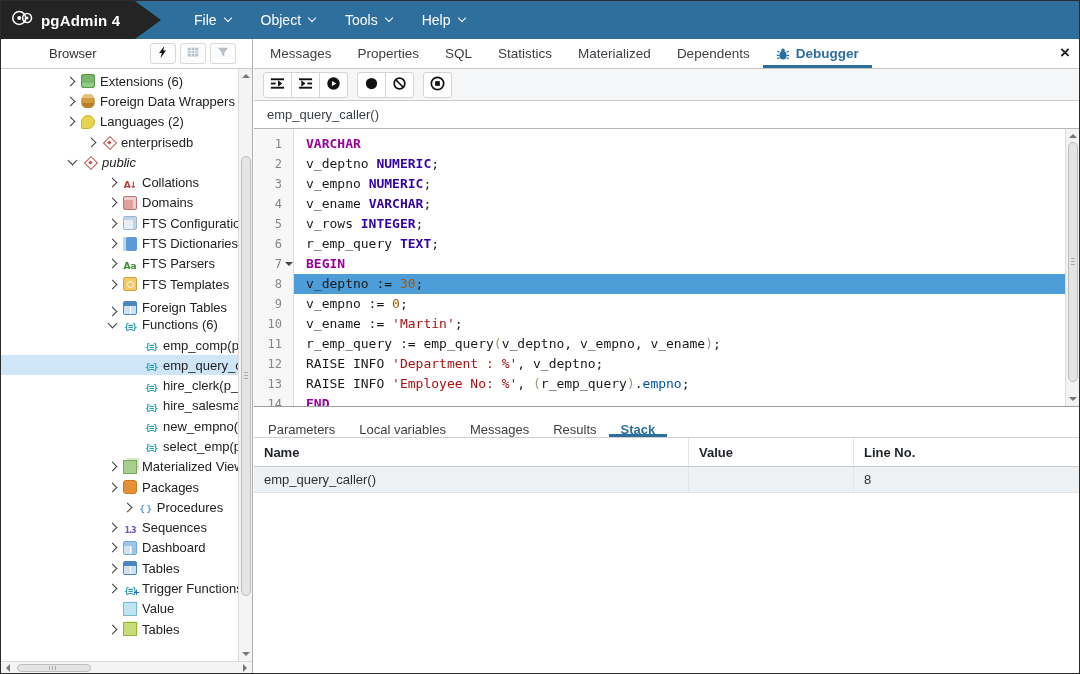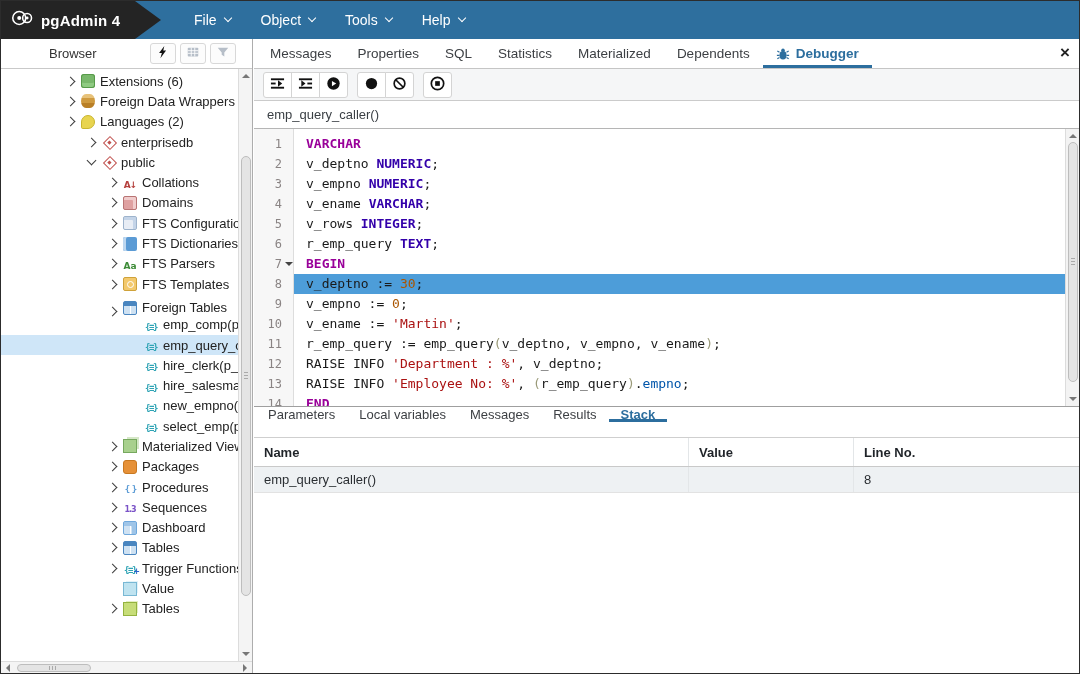--- a/index.html
+++ b/index.html
@@ -95,21 +95,21 @@
   .cd.hl{background:var(--line-highlight,#4d9dd9);}
   .tk-kw{color:var(--keyword,#990099);font-weight:bold;}
   .tk-ty{color:var(--type,#3300aa);font-weight:bold;}
   .tk-num{color:var(--number,#aa5500);}
   .tk-str{color:var(--string,#aa1111);}
   .tk-br{color:var(--bracket,#999977);}
   .tk-attr{color:var(--attribute,#0055aa);}
   .ed-vscroll{position:absolute;right:0;top:0;bottom:0;width:14px;background:#f3f3f3;border-left:1px solid #dcdcdc;}
   
   .bottom{position:absolute;left:0;top:367px;right:0;bottom:0;border-top:1px solid #9f9f9f;background:#fff;}
-  .btabs{height:31px;display:flex;align-items:flex-start;padding-left:2px;border-bottom:1px solid #cfcfcf;}
+  .btabs{height:31px;display:flex;align-items:flex-end;padding-left:2px;border-bottom:1px solid #cfcfcf;}
   .btab{font-size:13px;color:#3c3f43;padding:0 12px;display:flex;align-items:center;}
   .btab.active{color:var(--accent,#2c6e9e);box-shadow:inset 0 -3px 0 var(--accent,#2c6e9e);font-weight:bold;}
   .stbl-head{height:29px;display:flex;border-bottom:1px solid #c9c9c9;align-items:center;}
   .stbl-head .cell{font-weight:bold;font-size:13px;color:#1f2328;}
   .stbl-row{height:26px;display:flex;background:#eef1f3;border-bottom:1px solid #e2e2e2;align-items:center;}
   .stbl-row .cell{font-size:13px;color:#2b2f33;}
   .cell{padding-left:10px;border-right:1px solid #e3e6e8;height:100%;display:flex;align-items:center;overflow:hidden;white-space:nowrap;}
   .col-0{flex:0 0 435px;}
   .col-1{flex:0 0 165px;}
   .col-2{flex:1;border-right:none;}
@@ -187,21 +187,21 @@
         <div class="tree-row" style="padding-left: 66px;">
           <span class="chev r"></span>
           <span class="tico ic-language"></span>
           <span>Languages (2)</span>
         </div>
         <div class="tree-row" style="padding-left: 87px;">
           <span class="chev r"></span>
           <span class="tico ic-schema"></span>
           <span>enterprisedb</span>
         </div>
-        <div class="tree-row" style="padding-left: 87px;">
+        <div class="tree-row" style="padding-left: 68px; font-style: italic;">
           <span class="chev d"></span>
           <span class="tico ic-schema"></span>
           <span>public</span>
         </div>
         <div class="tree-row" style="padding-left: 108px;">
           <span class="chev r"></span>
           <span class="tico ic-collation"></span>
           <span>Collations</span>
         </div>
         <div class="tree-row" style="padding-left: 108px;">
@@ -227,20 +227,25 @@
         <div class="tree-row" style="padding-left: 108px;">
           <span class="chev r"></span>
           <span class="tico ic-fts-template"></span>
           <span>FTS Templates</span>
         </div>
         <div class="tree-row" style="padding-left: 108px; align-items: flex-end;">
           <span class="chev r"></span>
           <span class="tico ic-foreign-table"></span>
           <span>Foreign Tables</span>
         </div>
+        <div class="tree-row" style="padding-left: 108px;">
+          <span class="chev d"></span>
+          <span class="tico ic-function"></span>
+          <span>Functions (6)</span>
+        </div>
         <div class="tree-row" style="padding-left: 129px;">
           <span class="chev sp"></span>
           <span class="tico ic-function"></span>
           <span>emp_comp(p_s</span>
         </div>
         <div class="tree-row sel" style="padding-left: 129px;">
           <span class="chev sp"></span>
           <span class="tico ic-function"></span>
           <span>emp_query_cal</span>
         </div>
@@ -267,21 +272,21 @@
         <div class="tree-row" style="padding-left: 108px;">
           <span class="chev r"></span>
           <span class="tico ic-matview"></span>
           <span>Materialized Views</span>
         </div>
         <div class="tree-row" style="padding-left: 108px;">
           <span class="chev r"></span>
           <span class="tico ic-package"></span>
           <span>Packages</span>
         </div>
-        <div class="tree-row" style="padding-left: 108px;">
+        <div class="tree-row" style="padding-left: 108px; justify-content: center;">
           <span class="chev r"></span>
           <span class="tico ic-procedure"></span>
           <span>Procedures</span>
         </div>
         <div class="tree-row" style="padding-left: 108px;">
           <span class="chev r"></span>
           <span class="tico ic-sequence"></span>
           <span>Sequences</span>
         </div>
         <div class="tree-row" style="padding-left: 108px;">

